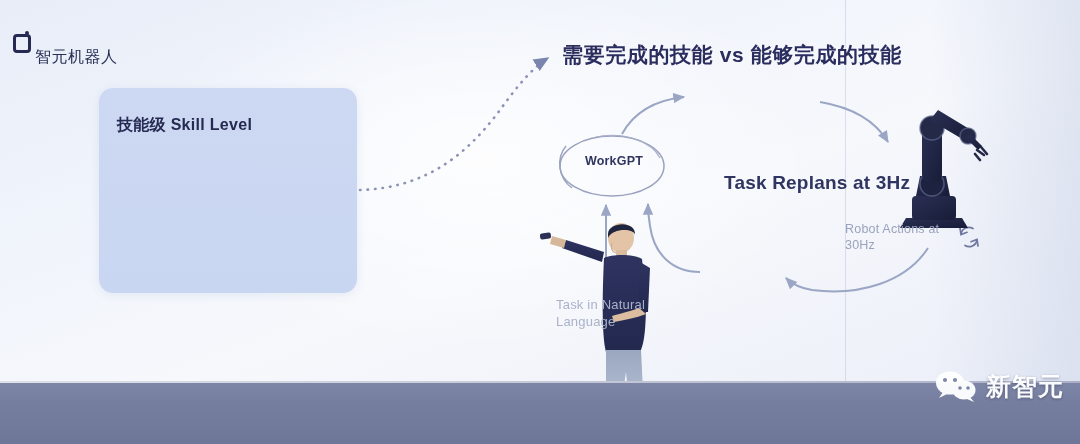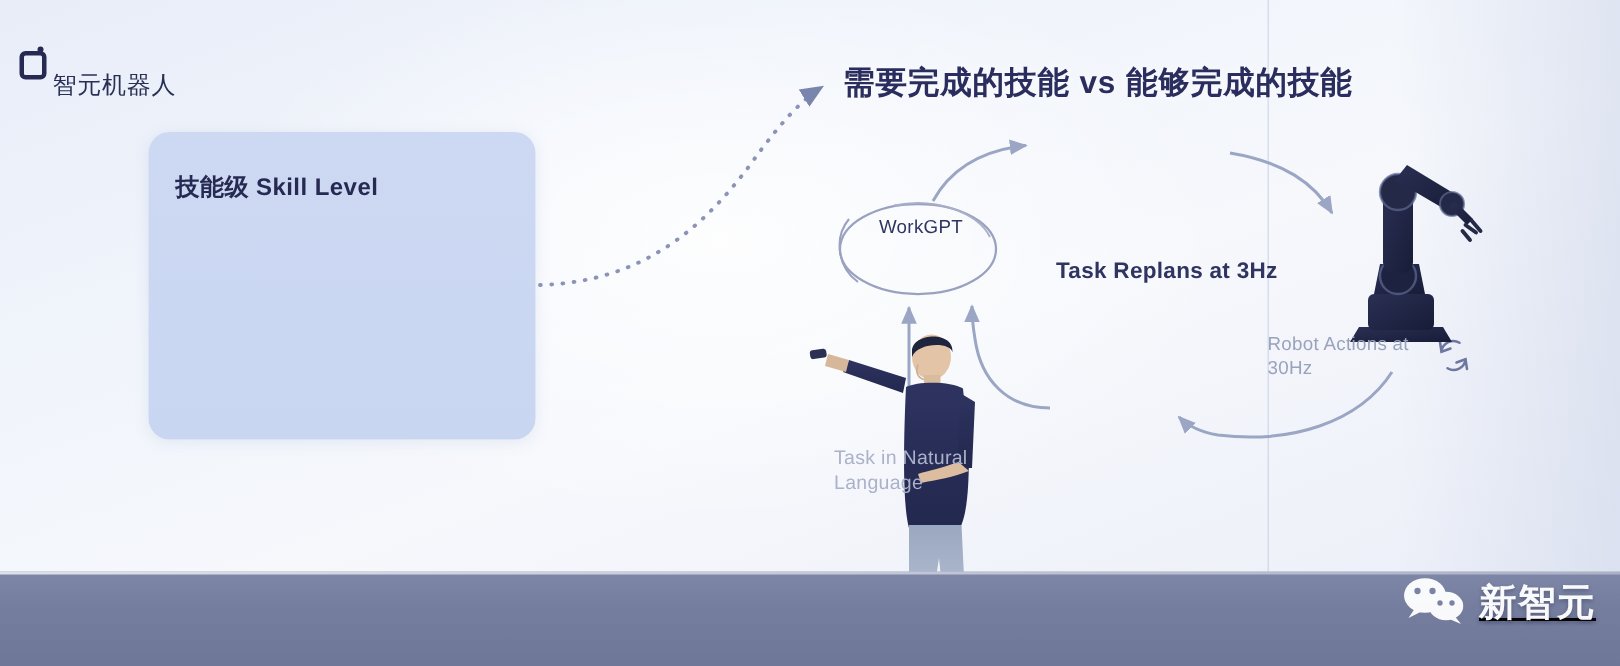--- a/index.html
+++ b/index.html
@@ -51,32 +51,32 @@
   .headline{position:absolute;left:562px;top:41px;font-size:21px;font-weight:700;
         color:#2a2d5e;letter-spacing:.6px;white-space:nowrap;
         text-shadow:0 0 10px rgba(255,255,255,.7);}
 
   
   .ov{position:absolute;left:0;top:0;width:1080px;height:444px;pointer-events:none;}
 
   
   .lbl{position:absolute;color:#2f3560;letter-spacing:.2px;}
   .lbl-meta{left:696px;top:90px;font-size:13.5px;font-weight:600;line-height:17px;width:130px;}
-  .lbl-replan{left:704px;top:172px;font-size:15px;font-weight:600;white-space:nowrap;}
+  .lbl-replan{left:724px;top:172px;font-size:19px;font-weight:600;white-space:nowrap;}
   .lbl-imgdepth{left:708px;top:251px;font-size:14px;font-weight:600;line-height:17px;width:90px;}
   .lbl-robot{left:845px;top:221px;font-size:12.5px;font-weight:500;line-height:16px;width:120px;
         color:#9aa3bd;}
   .lbl-task{left:556px;top:272px;font-size:13px;font-weight:500;line-height:17px;width:120px;
         color:#aab2ca;margin-top:24px;}
-  .workgpt{position:absolute;left:576px;top:144px;width:76px;text-align:center;
-        font-size:12.5px;font-weight:400;color:#2f3560;letter-spacing:.2px;}
-
-  
-  .wm{position:absolute;right:16px;bottom:26px;display:flex;align-items:flex-end;gap:8px;
-      opacity:.96;text-decoration:underline;}
+  .workgpt{position:absolute;left:576px;top:154px;width:76px;text-align:center;
+        font-size:12.5px;font-weight:700;color:#2f3560;letter-spacing:.2px;}
+
+  
+  .wm{position:absolute;right:16px;bottom:40px;display:flex;align-items:flex-start;gap:8px;
+      opacity:.96;}
   .wm-text{font-size:25px;font-weight:700;color:#ffffff;letter-spacing:1px;
       text-shadow:0 1px 3px rgba(40,45,75,.45);}
 </style>
 </head>
 <body>
 
 <div id="stage">
 
   <div class="wall"></div>
   <div class="wall-glow"></div>

